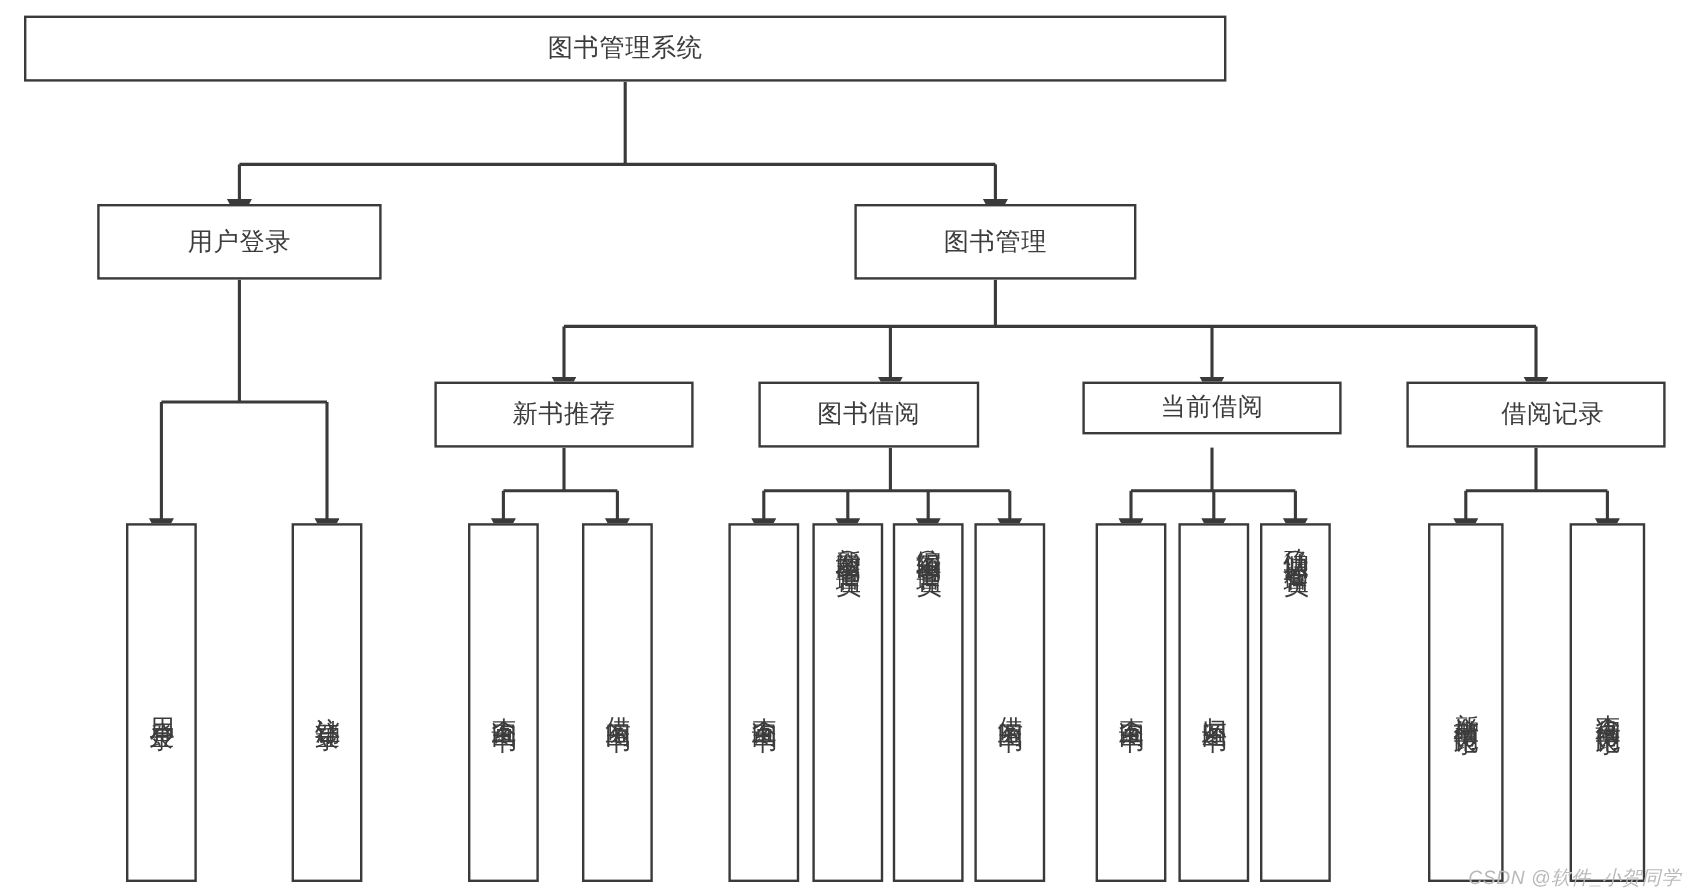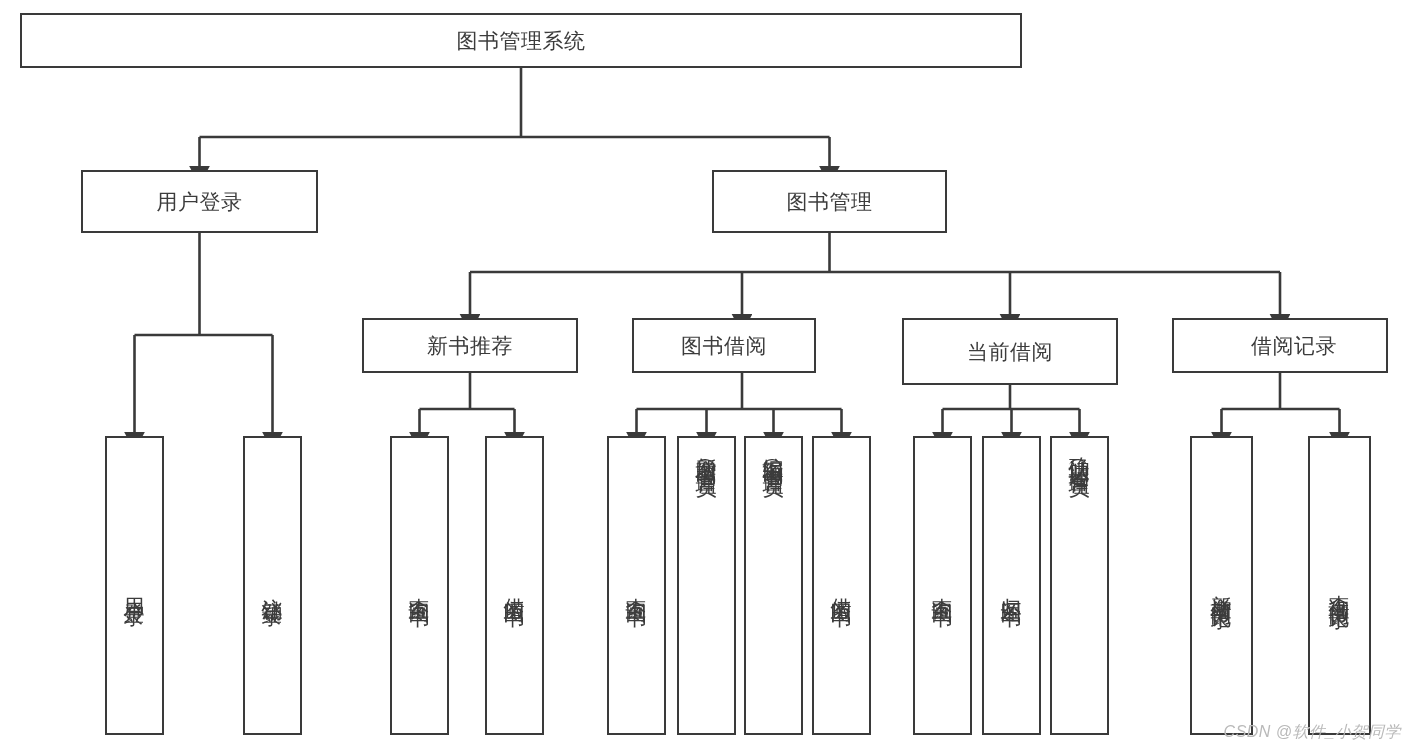--- a/index.html
+++ b/index.html
@@ -136,21 +136,21 @@
       </div>
       <div class="node horiz" style="left: 712px; top: 170px; width: 235px; height: 63px; text-align: right;">
         <span>图书管理</span>
       </div>
       <div class="node horiz" style="left: 362px; top: 318px; width: 216px; height: 55px;">
         <span>新书推荐</span>
       </div>
       <div class="node horiz" style="left: 632px; top: 318px; width: 184px; height: 55px;">
         <span>图书借阅</span>
       </div>
-      <div class="node horiz" style="left: 902px; top: 318px; width: 216px; height: 67px;">
+      <div class="node horiz" style="left: 902px; top: 318px; width: 216px; height: 44px;">
         <span>当前借阅</span>
       </div>
       <div class="node horiz" style="left: 1172px; top: 318px; width: 216px; height: 55px; padding-left: 28px;">
         <span>借阅记录</span>
       </div>
       <div class="node leaf center" style="left: 105px; top: 436px; width: 59px; height: 299px;">
         <span class="vtext">用户登录</span>
       </div>
       <div class="node leaf center" style="left: 243px; top: 436px; width: 59px; height: 299px;">
         <span class="vtext">注销登录</span>

